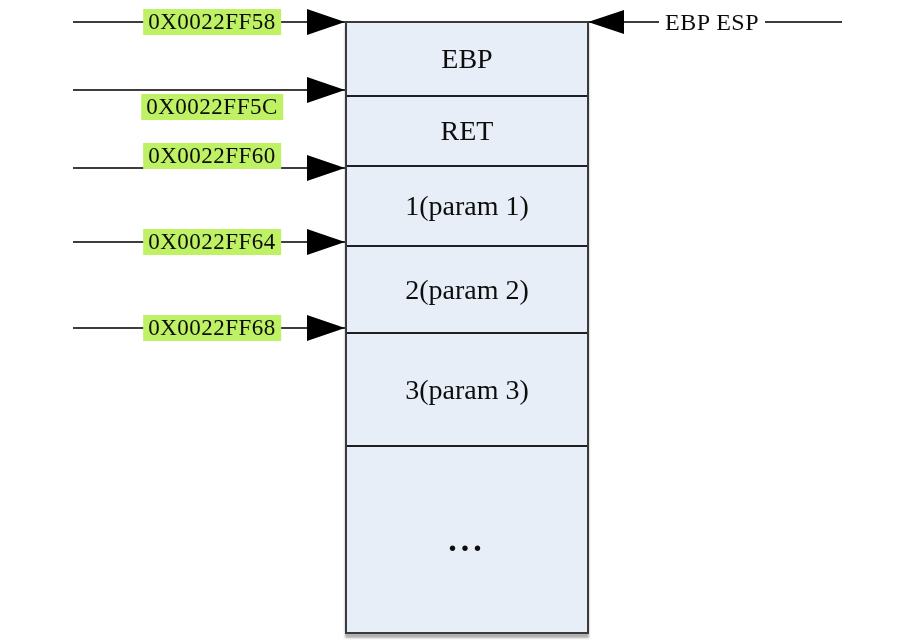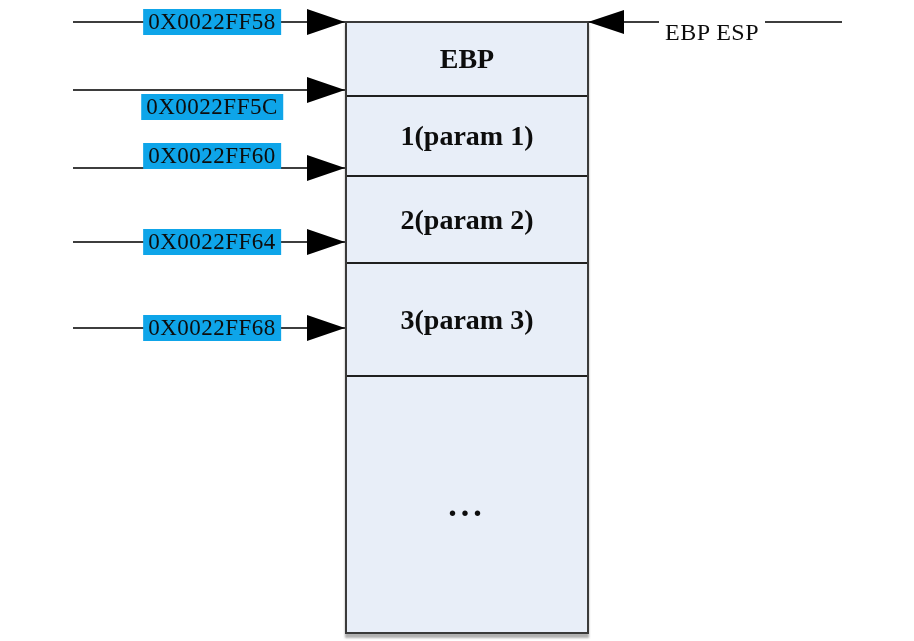--- a/index.html
+++ b/index.html
@@ -4,48 +4,48 @@
 <style>
   html,body{margin:0;padding:0;background:#fff;}
   .canvas{
     position:relative;width:914px;height:641px;background:#ffffff;
     font-family:"Liberation Serif","DejaVu Serif",serif;color:#0d0d0d;overflow:hidden;
   }
   
   .leader{position:absolute;left:73px;width:272px;height:2px;background:#3d3d3d;}
   .addr{
     position:absolute;left:212px;transform:translate(-50%,-50%);
-    background:#0ea5e9;padding:0 5px;font-size:23px;white-space:nowrap;letter-spacing:0.5px;
+    background:#bef264;padding:0 5px;font-size:23px;white-space:nowrap;letter-spacing:0.5px;
   }
   .arrow-r{
     position:absolute;left:307px;width:0;height:0;
     border-top:13px solid transparent;border-bottom:13px solid transparent;
     border-left:38px solid #000000;
   }
   
   .rline{position:absolute;left:588px;top:21px;width:254px;height:2px;background:#3d3d3d;}
   .arrow-l{
     position:absolute;left:588px;top:10px;width:0;height:0;
     border-top:12px solid transparent;border-bottom:12px solid transparent;
     border-right:36px solid #000000;
   }
   .rlabel{
     position:absolute;left:712px;top:22px;transform:translate(-50%,-50%);
-    background:#ffffff;padding:0 6px;font-size:24px;white-space:nowrap;letter-spacing:0.5px;margin-top:10px;
+    background:#ffffff;padding:0 6px;font-size:24px;white-space:nowrap;letter-spacing:0.5px;
   }
   
   .stack{
     position:absolute;left:345px;top:21px;width:244px;height:613px;
     box-sizing:border-box;border:2px solid #3a3a3a;background:#E8EEF8;
     display:flex;flex-direction:column;
     box-shadow:0 4px 2px rgba(80,80,80,0.45);
   }
   .cell{
     box-sizing:border-box;display:flex;align-items:center;justify-content:center;
-    font-size:28px;border-bottom:2px solid #1f1f1f;font-weight:bold;
+    font-size:28px;border-bottom:2px solid #1f1f1f;
   }
   .c0{height:74px}.c1{height:70px}.c2{height:80px}.c3{height:87px}.c4{height:113px}
   .c5{flex:1;border-bottom:none;font-size:34px;font-weight:bold;letter-spacing:4px;}
 </style>
 </head>
 <body>
 
 <div class="canvas">
 
   <div class="leader" style="top:21px"></div>
@@ -65,20 +65,23 @@
   <div class="addr" style="top:242px">0X0022FF64</div>
 
   <div class="leader" style="top:327px"></div>
   <div class="arrow-r" style="top:315px"></div>
   <div class="addr" style="top:328px">0X0022FF68</div>
 
   <div class="stack">
     <div class="cell c0">
         <span>EBP</span>
       </div>
+    <div class="cell c1">
+        <span>RET</span>
+      </div>
     <div class="cell c2">
         <span>1(param 1)</span>
       </div>
     <div class="cell c3">
         <span>2(param 2)</span>
       </div>
     <div class="cell c4">
         <span>3(param 3)</span>
       </div>
     <div class="cell c5">

